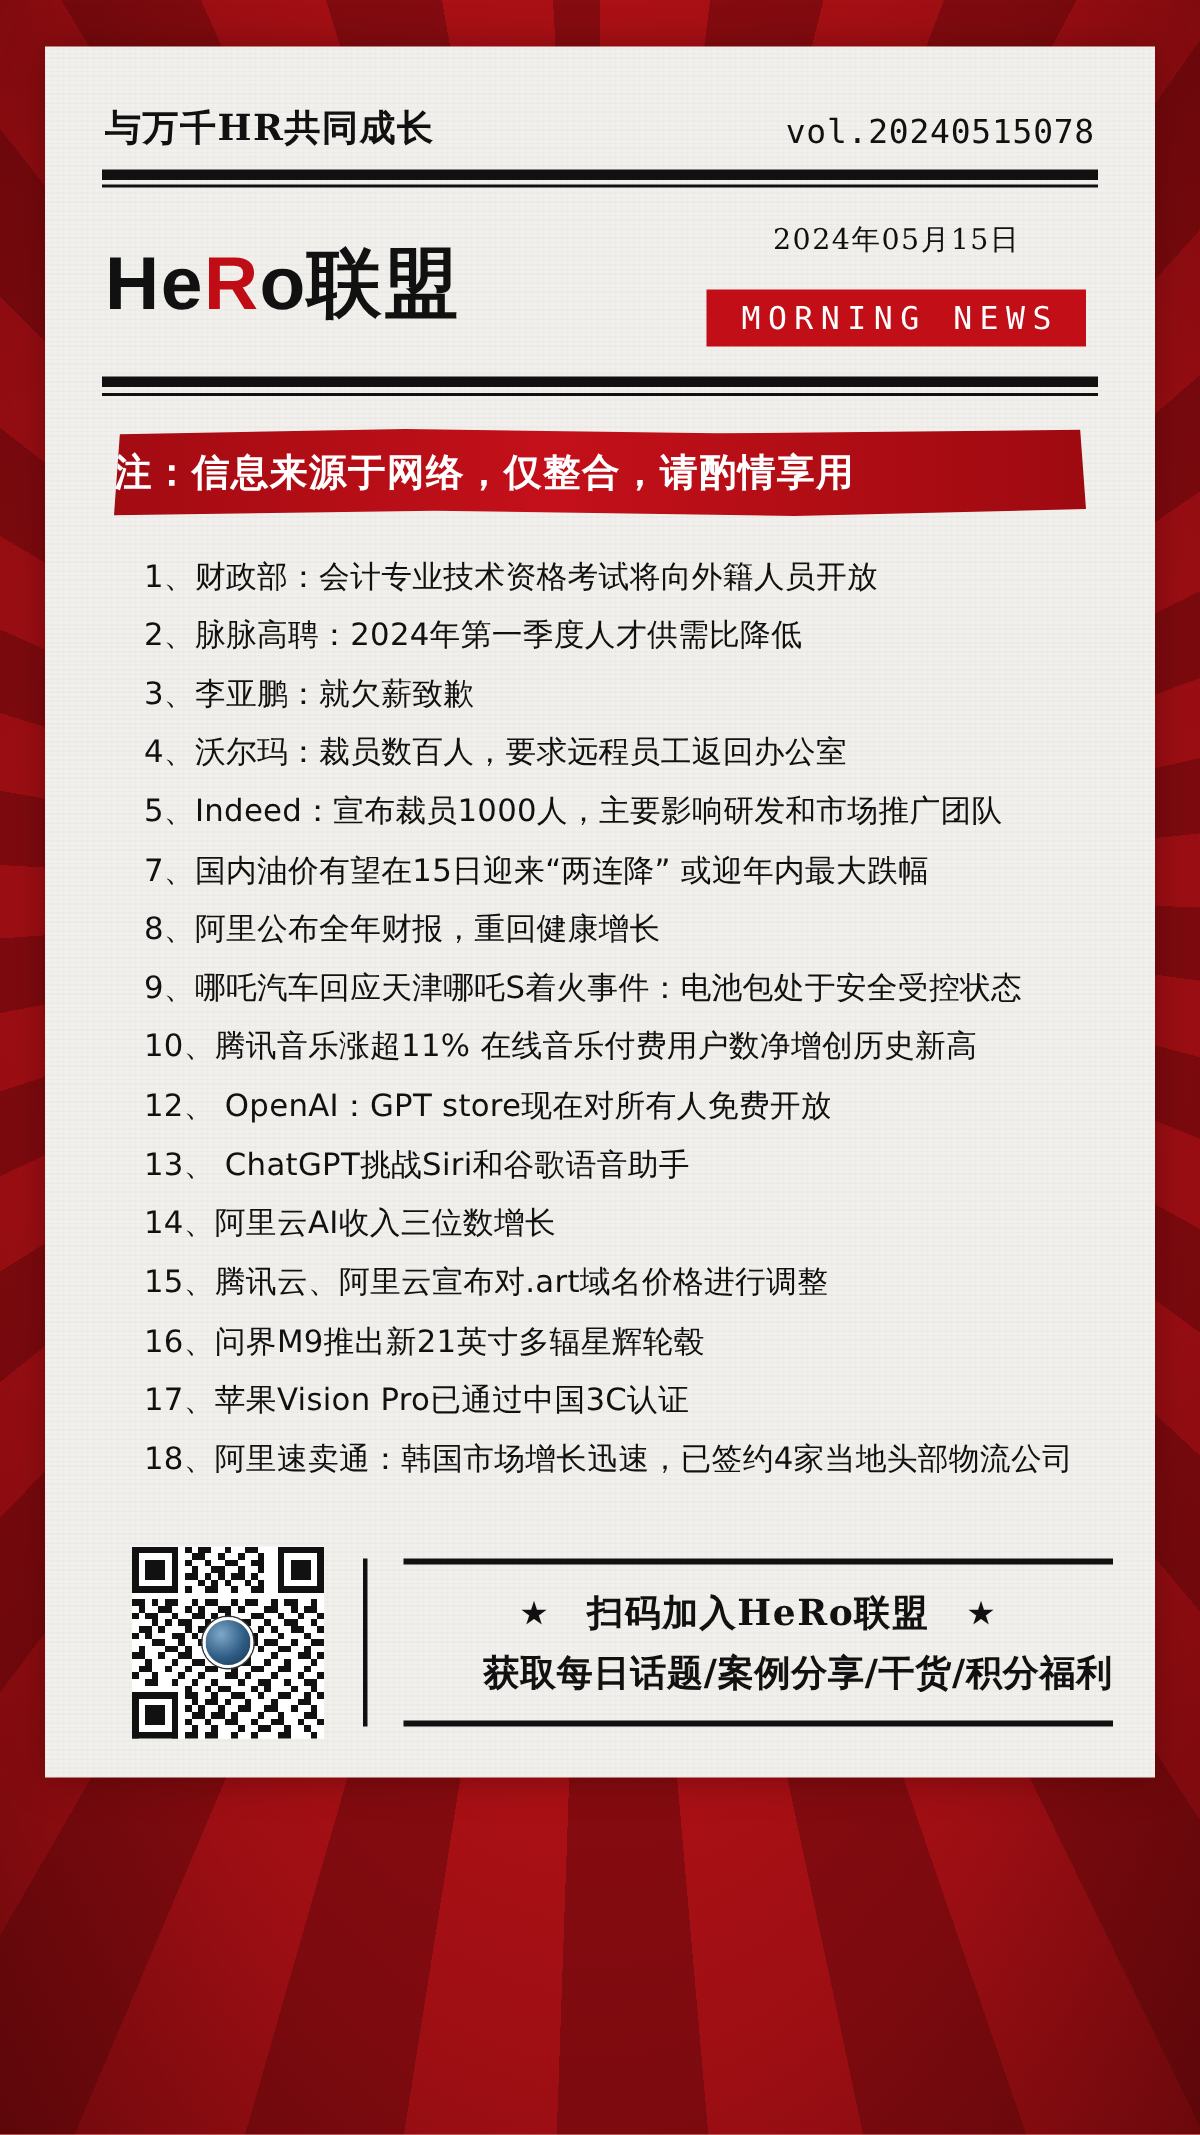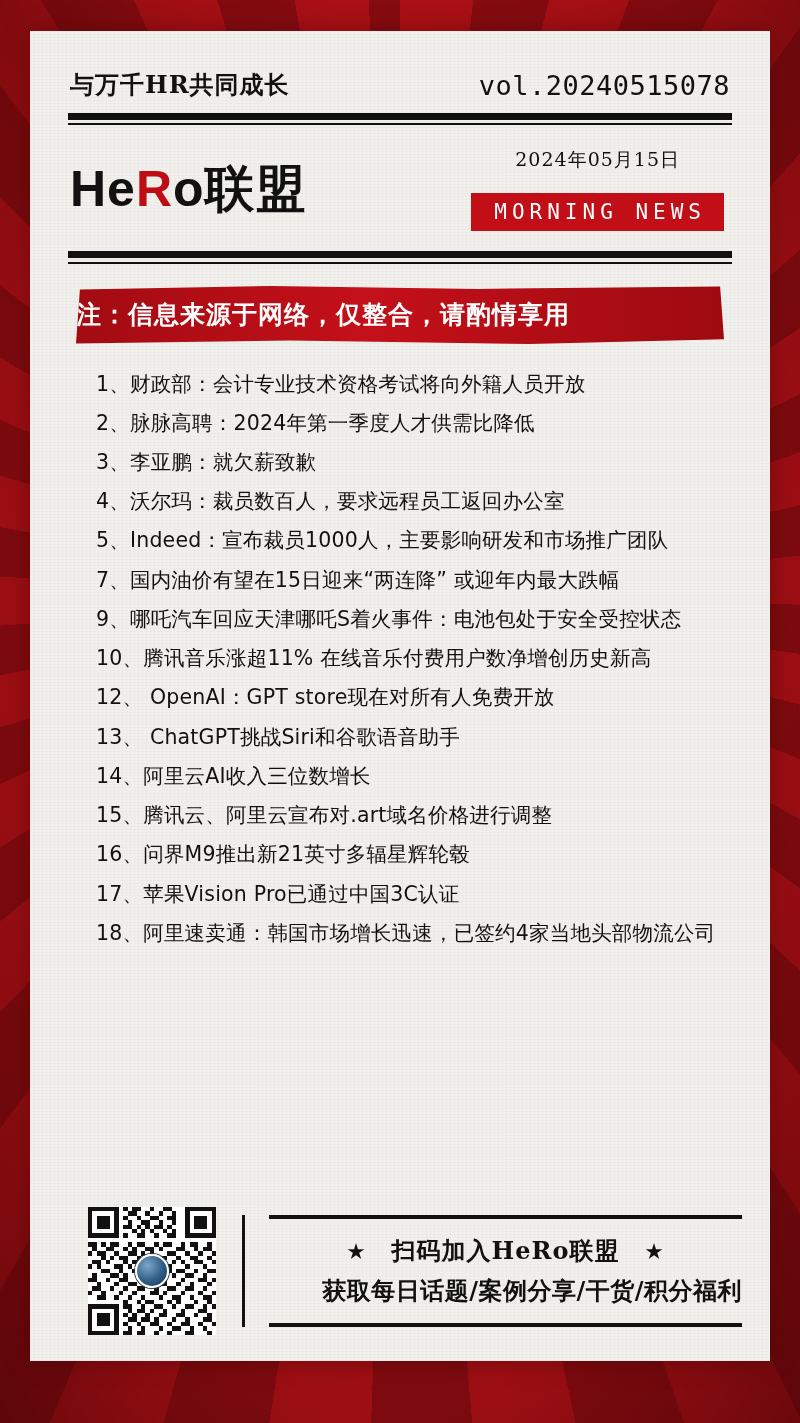--- a/index.html
+++ b/index.html
@@ -32,21 +32,21 @@
     background: radial-gradient(ellipse at 50% 42%, rgba(200,20,25,0.25) 0%, rgba(110,8,12,0.55) 70%, rgba(80,5,8,0.8) 100%);
     z-index: 1;
   }
 
   
   .paper {
     position: absolute;
     left: 30px;
     top: 31px;
     width: 740px;
-    height: 1330px;
+    height: 1154px;
     background: #f2f0ec;
     z-index: 2;
     box-shadow: 0 0 24px rgba(60,0,0,0.45);
   }
   .paper::before {
     content: "";
     position: absolute;
     inset: 0;
     background:
       repeating-linear-gradient(0deg, rgba(0,0,0,0.018) 0 1px, rgba(0,0,0,0) 1px 3px),
@@ -68,21 +68,21 @@
   }
   .topbar .slogan {
     font-family: "DejaVu Serif", "Liberation Serif", serif;
     font-weight: bold;
     font-size: 24px;
     color: #111;
     letter-spacing: 1px;
   }
   .topbar .vol {
     font-family: "DejaVu Sans Mono", "Liberation Mono", monospace;
-    font-size: 27px;
+    font-size: 22px;
     color: #111;
     letter-spacing: 0.5px;
   }
 
   .rule-thick {
     height: 7px;
     background: #111;
     margin: 4px 10px 0 10px;
   }
   .rule-thin {
@@ -269,20 +269,21 @@
       <div class="notice">注：信息来源于网络，仅整合，请酌情享用</div>
     </div>
 
     <div class="news">
       <div class="news-item">1、财政部：会计专业技术资格考试将向外籍人员开放</div>
       <div class="news-item">2、脉脉高聘：2024年第一季度人才供需比降低</div>
       <div class="news-item">3、李亚鹏：就欠薪致歉</div>
       <div class="news-item">4、沃尔玛：裁员数百人，要求远程员工返回办公室</div>
       <div class="news-item">5、Indeed：宣布裁员1000人，主要影响研发和市场推广团队</div>
       <div class="news-item">7、国内油价有望在15日迎来“两连降” 或迎年内最大跌幅</div>
+      <div class="news-item">8、阿里公布全年财报，重回健康增长</div>
       <div class="news-item">9、哪吒汽车回应天津哪吒S着火事件：电池包处于安全受控状态</div>
       <div class="news-item">10、腾讯音乐涨超11% 在线音乐付费用户数净增创历史新高</div>
       <div class="news-item">12、 OpenAI：GPT store现在对所有人免费开放</div>
       <div class="news-item">13、 ChatGPT挑战Siri和谷歌语音助手</div>
       <div class="news-item">14、阿里云AI收入三位数增长</div>
       <div class="news-item">15、腾讯云、阿里云宣布对.art域名价格进行调整</div>
       <div class="news-item">16、问界M9推出新21英寸多辐星辉轮毂</div>
       <div class="news-item">17、苹果Vision Pro已通过中国3C认证</div>
       <div class="news-item">18、阿里速卖通：韩国市场增长迅速，已签约4家当地头部物流公司</div>
     </div>

